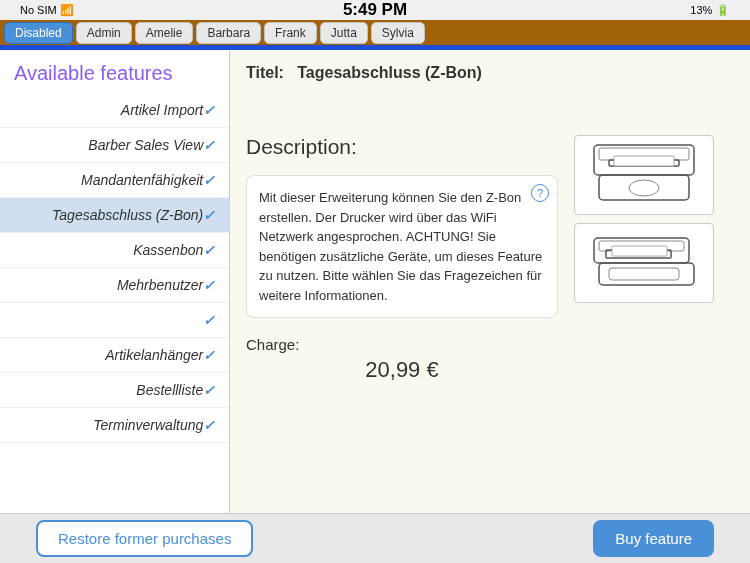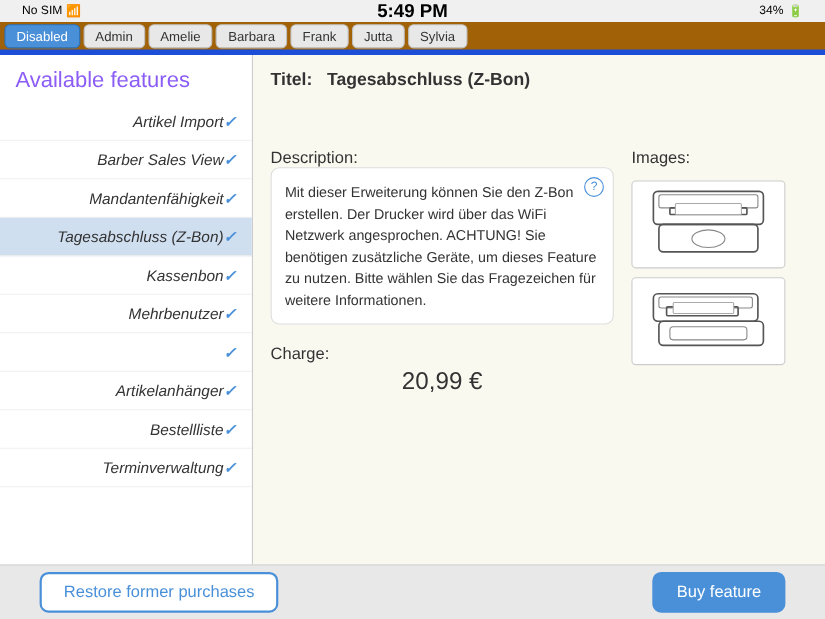--- a/index.html
+++ b/index.html
@@ -115,23 +115,23 @@
     .content-title span { font-weight: bold; }
     .content-body {
       display: flex;
       flex: 1;
       gap: 16px;
     }
     .description-section {
       flex: 1;
     }
     .section-label {
-      font-size: 15px;
-      color: #333;
-      margin-bottom: 0;
+      font-size: 21px;
+      color: #333;
+      margin-bottom: 16px;
     }
     .info-bubble {
       background: white;
       border: 1px solid #ddd;
       border-radius: 8px;
       padding: 12px;
       font-size: 13px;
       color: #333;
       line-height: 1.5;
       position: relative;
@@ -225,21 +225,21 @@
 </head>
 <body>
 
 <div class="status-bar">
   <div class="status-left">
     <span>No SIM</span>
     <span>📶</span>
   </div>
   <div class="status-center">5:49 PM</div>
   <div class="status-right">
-    <span>34%</span>
+    <span>13%</span>
     <span>🔋</span>
   </div>
 </div>
 
 <div class="user-tab-bar">
     <div class="user-tab active">Disabled</div>
     <div class="user-tab">Admin</div>
     <div class="user-tab">Amelie</div>
     <div class="user-tab">Barbara</div>
     <div class="user-tab">Frank</div>
@@ -306,21 +306,20 @@
         <div class="info-bubble">
           <div class="help-icon">?</div>
           <span>Mit dieser Erweiterung können Sie den Z-Bon erstellen. Der Drucker wird über das WiFi Netzwerk angesprochen. ACHTUNG! Sie benötigen zusätzliche Geräte, um dieses Feature zu nutzen. Bitte wählen Sie das Fragezeichen für weitere Informationen.</span>
         </div>
         <div class="charge-section">
           <div class="charge-label">Charge:</div>
           <div class="charge-value">20,99 €</div>
         </div>
       </div>
       <div class="images-section">
-        <div class="images-label">Images:</div>
         <div class="printer-image">
           <svg class="printer-svg" viewBox="0 0 120 70" xmlns="http://www.w3.org/2000/svg">
 
             <rect x="10" y="5" width="100" height="30" rx="4" ry="4" fill="none" stroke="#555" stroke-width="1.5"></rect>
             <rect x="15" y="8" width="90" height="12" rx="2" fill="none" stroke="#888" stroke-width="1"></rect>
 
             <rect x="25" y="20" width="70" height="6" rx="1" fill="none" stroke="#555" stroke-width="1.5"></rect>
 
             <rect x="30" y="16" width="60" height="10" rx="1" fill="white" stroke="#aaa" stroke-width="1"></rect>
 

